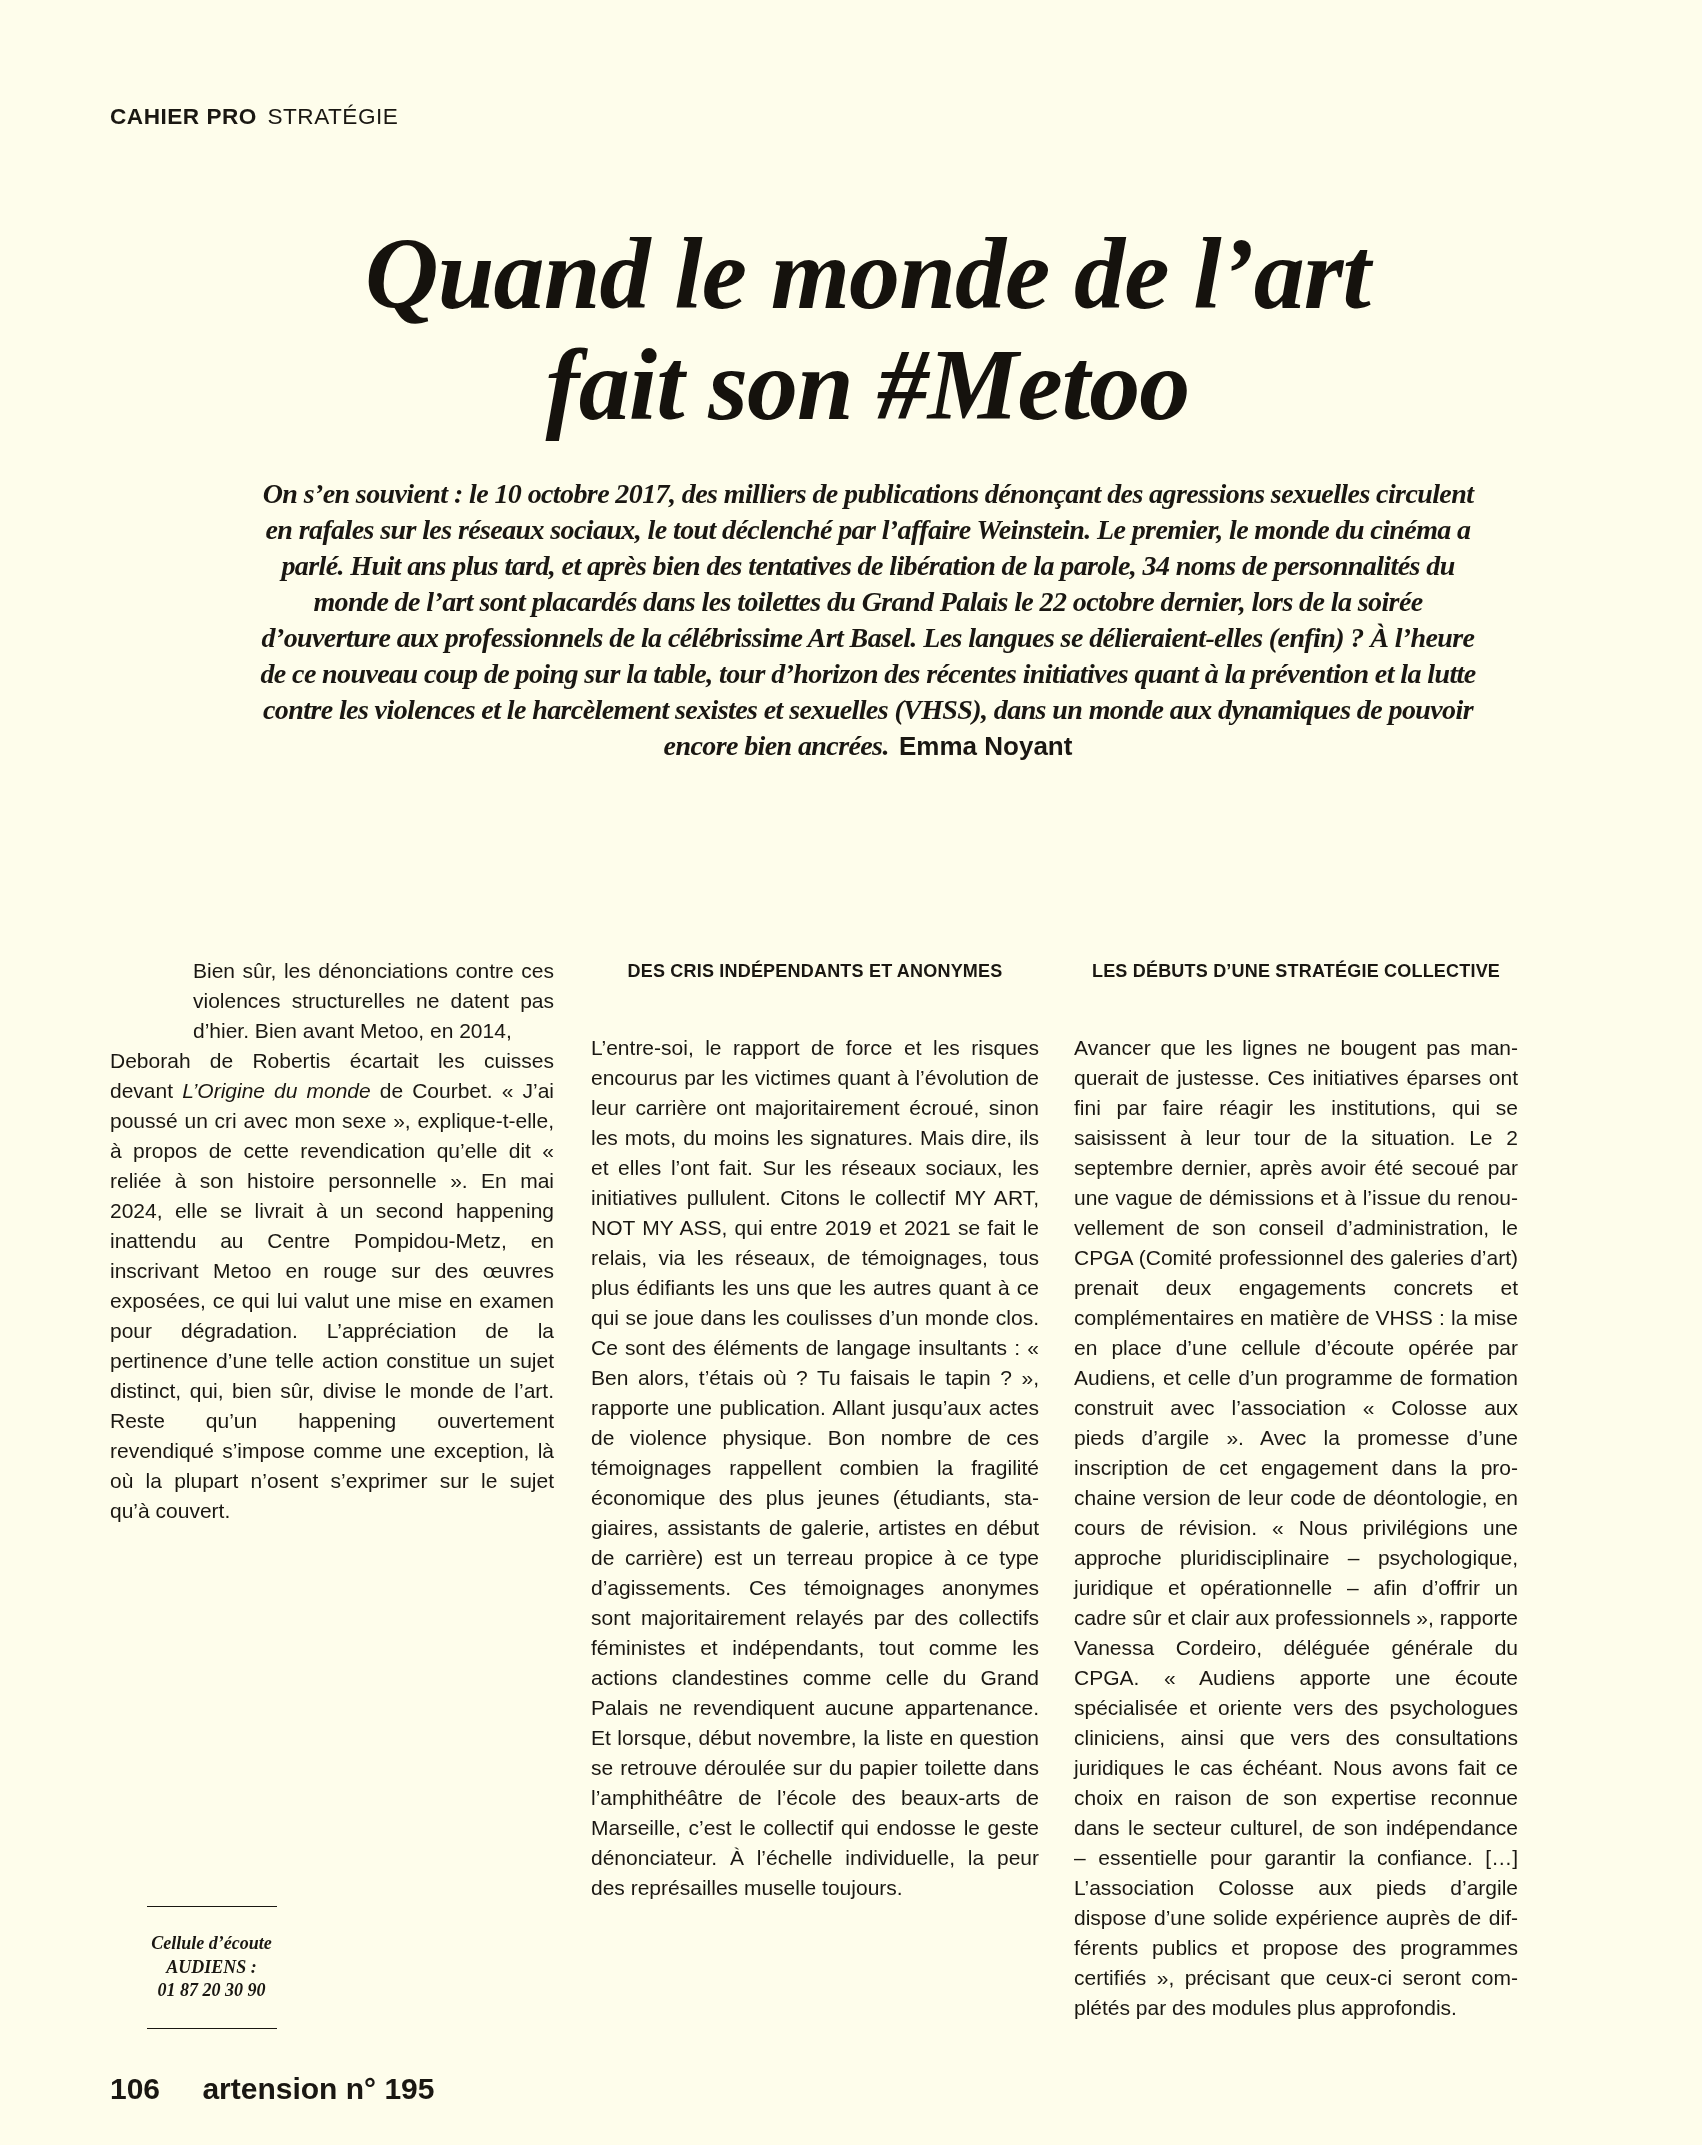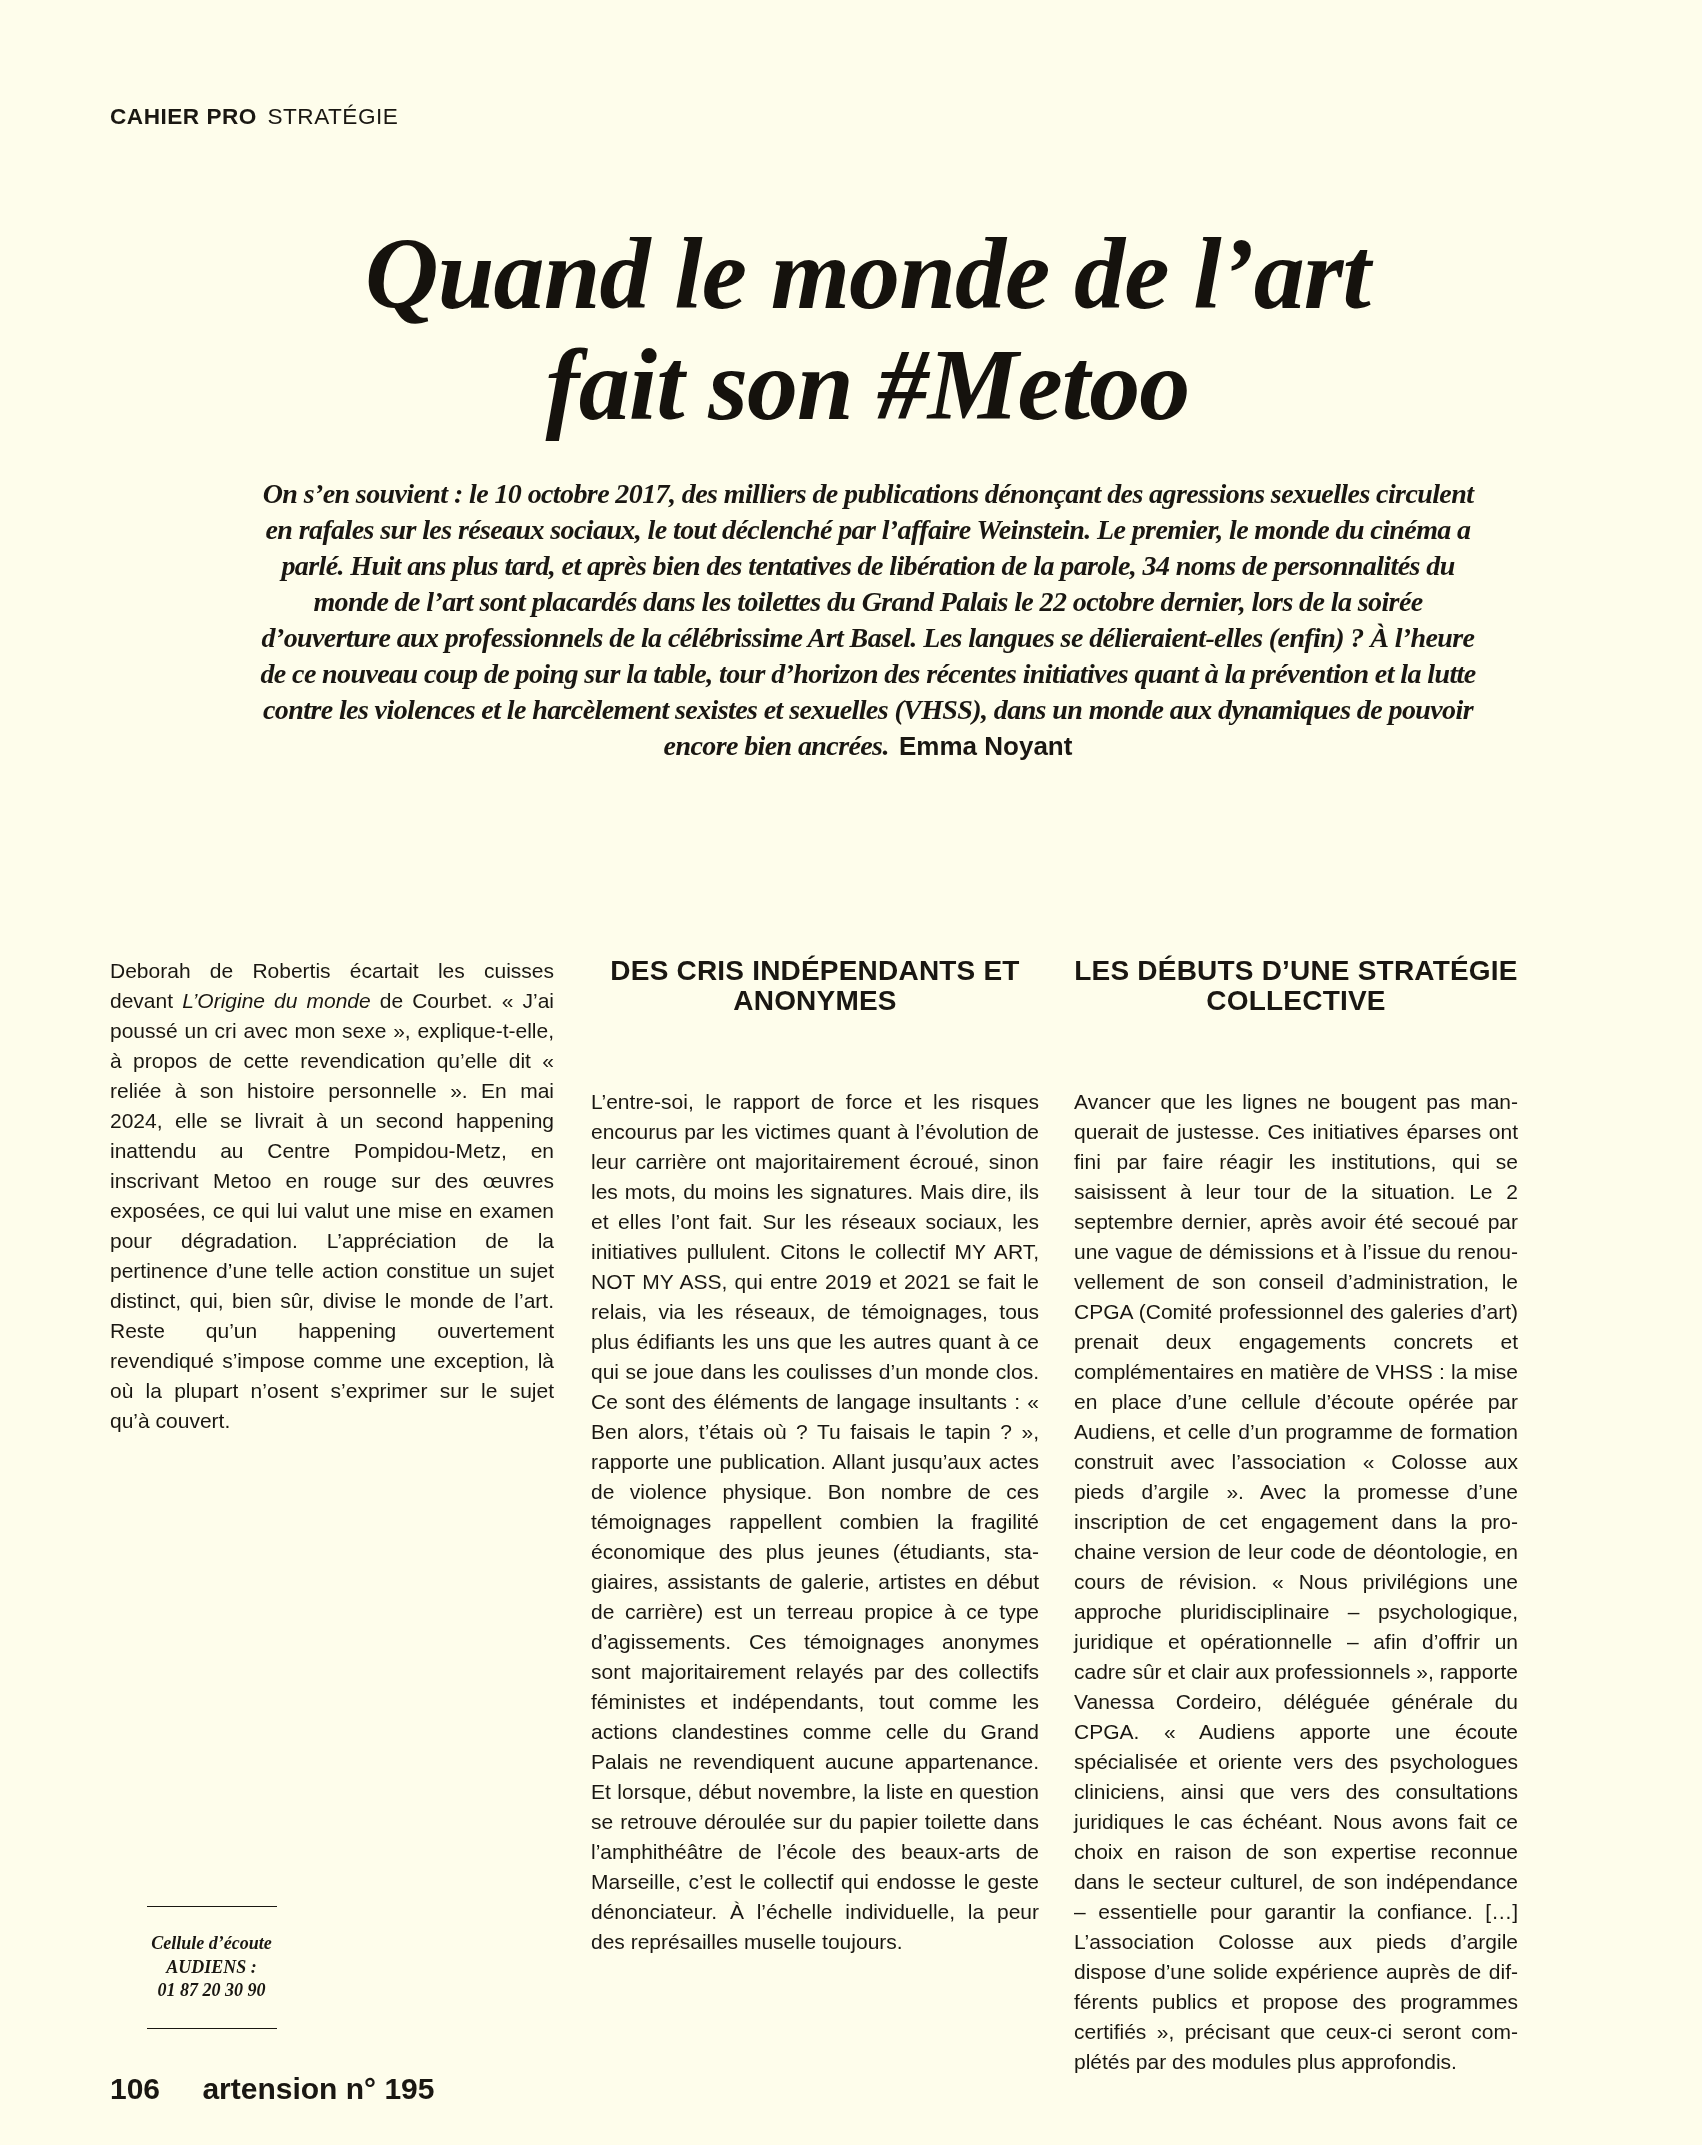--- a/index.html
+++ b/index.html
@@ -72,23 +72,23 @@
     }
     .col p { margin: 0; }
     .col1 { left: 110px; width: 444px; }
     .col1 .indent-block { padding-left: 83px; }
     .col2 { left: 591px; width: 448px; }
     .col3 { left: 1074px; width: 444px; }
 
     .col-heading {
       text-align: center;
       font-weight: bold;
-      font-size: 28px;
+      font-size: 18px;
       line-height: 30px;
-      margin: 0 0 71px 0;
+      margin: 0 0 47px 0;
       letter-spacing: 0.2px;
     }
 
     .rule {
       position: absolute;
       left: 147px;
       width: 130px;
       height: 0;
       border-top: 1.4px solid #1a1712;
     }
@@ -130,20 +130,21 @@
   <span>Quand le monde de l’art</span>
   <span>fait son #Metoo</span>
 </h1>
 
 <p class="lede">
   <span>On s’en souvient : le 10 octobre 2017, des milliers de publications dénonçant des agressions sexuelles circulent en rafales sur les réseaux sociaux, le tout déclenché par l’affaire Weinstein. Le premier, le monde du cinéma a parlé. Huit ans plus tard, et après bien des tentatives de libération de la parole, 34 noms de personnalités du monde de l’art sont placardés dans les toilettes du Grand Palais le 22 octobre dernier, lors de la soirée d’ouverture aux professionnels de la célébrissime Art Basel. Les langues se délieraient-elles (enfin) ? À l’heure de ce nouveau coup de poing sur la table, tour d’horizon des récentes initiatives quant à la prévention et la lutte contre les violences et le harcèlement sexistes et sexuelles (VHSS), dans un monde aux dynamiques de pouvoir encore bien ancrées.</span>
   <span class="author">Emma Noyant</span>
 </p>
 
 <div class="col col1">
+  <p class="indent-block">Bien sûr, les dénonciations contre ces violences structurelles ne datent pas d’hier. Bien avant Metoo, en 2014,</p>
   <p>
     <span>Deborah de Robertis écartait les cuisses devant</span>
     <em>L’Origine du monde</em>
     <span>de Courbet. « J’ai poussé un cri avec mon sexe », explique-t-elle, à pro­pos de cette revendication qu’elle dit « reliée à son histoire personnelle ». En mai 2024, elle se livrait à un second happening inattendu au Centre Pompidou-Metz, en inscrivant Metoo en rouge sur des œuvres exposées, ce qui lui valut une mise en examen pour dégradation. L’appréciation de la pertinence d’une telle action constitue un sujet distinct, qui, bien sûr, divise le monde de l’art. Reste qu’un happening ouvertement revendiqué s’impose comme une exception, là où la plupart n’osent s’exprimer sur le sujet qu’à couvert.</span>
   </p>
 </div>
 
 <div class="col col2">
   <h2 class="col-heading">DES CRIS INDÉPENDANTS ET ANONYMES</h2>
   <p>L’entre-soi, le rapport de force et les risques encourus par les victimes quant à l’évolu­tion de leur carrière ont majoritairement écroué, sinon les mots, du moins les signa­tures. Mais dire, ils et elles l’ont fait. Sur les réseaux sociaux, les initiatives pullulent. Citons le collectif MY ART, NOT MY ASS, qui entre 2019 et 2021 se fait le relais, via les réseaux, de témoignages, tous plus édifiants les uns que les autres quant à ce qui se joue dans les coulisses d’un monde clos. Ce sont des éléments de langage insultants : « Ben alors, t’étais où ? Tu faisais le tapin ? », rap­porte une publication. Allant jusqu’aux actes de violence physique. Bon nombre de ces témoignages rappellent combien la fragilité économique des plus jeunes (étudiants, sta­giaires, assistants de galerie, artistes en début de carrière) est un terreau propice à ce type d’agissements. Ces témoignages anonymes sont majoritairement relayés par des collectifs féministes et indépendants, tout comme les actions clandestines comme celle du Grand Palais ne revendiquent aucune appartenance. Et lorsque, début novembre, la liste en ques­tion se retrouve déroulée sur du papier toilette dans l’amphithéâtre de l’école des beaux-arts de Marseille, c’est le collectif qui endosse le geste dénonciateur. À l’échelle individuelle, la peur des représailles muselle toujours.</p>

